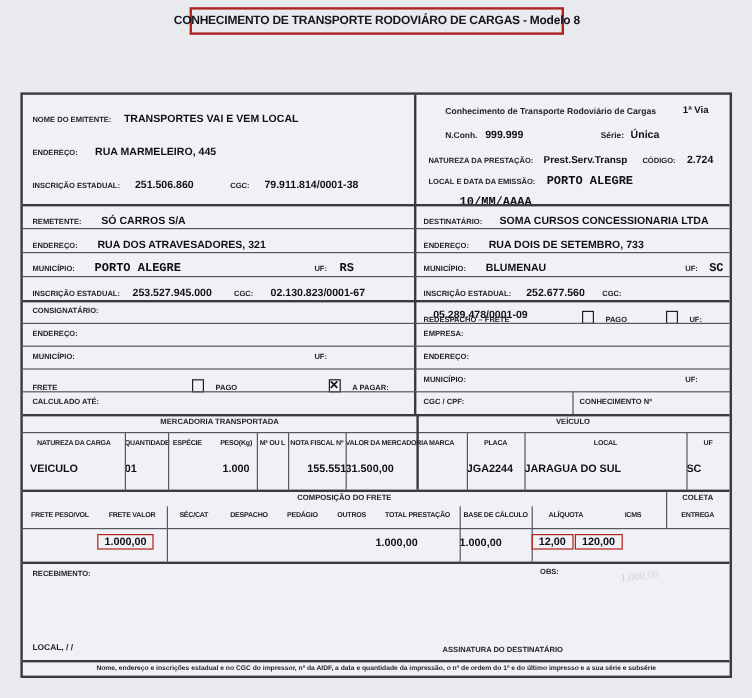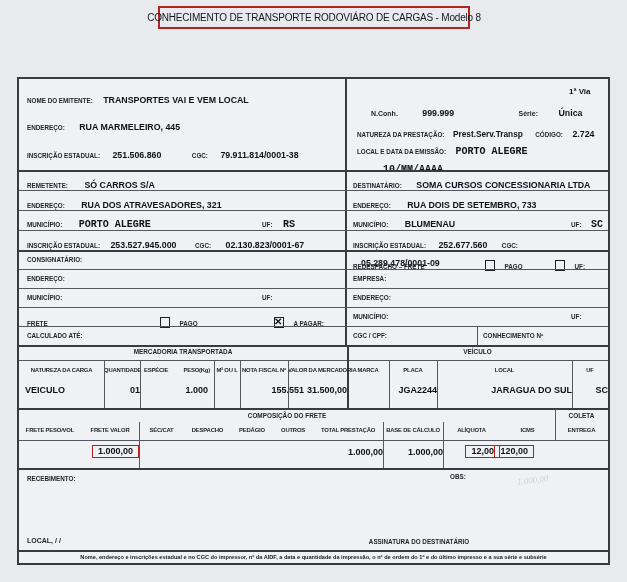--- a/index.html
+++ b/index.html
@@ -9,38 +9,38 @@
     font-family:"Liberation Sans",sans-serif;
     color:#1f1f2a;
   }
   .abs{position:absolute;}
   
   .titlebox{
     position:absolute;left:158px;top:6px;width:312px;height:23px;
     border:2px solid #b02422;display:flex;align-items:center;justify-content:center;
     box-sizing:border-box;
   }
-  .titlebox span{font-size:10px;font-weight:400;letter-spacing:-0.2px;color:#15151f;white-space:nowrap;}
+  .titlebox span{font-size:10px;font-weight:700;letter-spacing:-0.2px;color:#15151f;white-space:nowrap;}
   
   .form{
     position:absolute;left:17px;top:77px;width:593px;height:488px;
     border:2px solid #3a3a44;background:#f0f1f4;box-sizing:border-box;
   }
   .lb{font-size:6.3px;font-weight:700;color:#23232d;white-space:nowrap;}
   .val{font-size:8.8px;font-weight:700;color:#10101a;white-space:nowrap;}
   .typed{font-family:Liberation Mono, monospace;font-size:10px;}
   .hl{position:absolute;left:0;right:0;height:1px;background:#565661;}
   .hl2{position:absolute;left:0;right:0;height:2px;background:#3a3a44;}
   .vl{position:absolute;width:1px;background:#565661;}
   .vl2{position:absolute;width:2px;background:#3a3a44;}
   .cb{display:inline-block;width:8px;height:9px;border:1.5px solid #1e1e28;background:#f0f1f4;
       vertical-align:-2px;position:relative;}
   .cb.checked::after{content:"✕";position:absolute;left:-1px;top:-2.5px;font-size:10px;font-weight:700;color:#14141e;}
   .th{position:absolute;font-size:5.9px;font-weight:700;text-align:center;letter-spacing:-0.2px;white-space:nowrap;color:#23232d;}
-  .tv{position:absolute;font-size:9px;font-weight:700;text-align:right;white-space:nowrap;color:#10101a;}
+  .tv{position:absolute;font-size:9px;font-weight:700;text-align:left;white-space:nowrap;color:#10101a;}
   .grp{position:absolute;font-size:6.4px;font-weight:700;text-align:center;color:#23232d;}
   .redbox{display:inline-block;border:1.7px solid #b3201c;padding:0 5px 1px 5px;}
   .scribble{
     position:absolute;font-family:"Liberation Serif",serif;font-style:italic;
     font-size:9px;color:#7a7a9a;opacity:0.28;transform:rotate(-7deg);white-space:nowrap;
   }
   .fineprint{position:absolute;left:0;right:0;text-align:center;font-size:5.6px;font-weight:700;color:#20202a;white-space:nowrap;}
 </style>
 </head>
 <body>
@@ -61,26 +61,27 @@
     <span class="lb">ENDEREÇO:</span>
     <span class="val" style="margin-left:10px;">RUA MARMELEIRO, 445</span>
   </div>
   <div class="abs" style="left:8px;top:65px;">
     <span class="lb">INSCRIÇÃO ESTADUAL:</span>
     <span class="val" style="margin-left:8px;">251.506.860</span>
     <span class="lb" style="margin-left:26px;">CGC:</span>
     <span class="val" style="margin-left:8px;">79.911.814/0001-38</span>
   </div>
 
+  <div class="abs" style="left:352px;top:9px;font-size:7.2px;font-weight:700;white-space:nowrap;">Conhecimento de Transporte Rodoviário de Cargas</div>
   <div class="abs val" style="left:550px;top:8px;font-size:8px;">1ª Via</div>
   <div class="abs" style="left:352px;top:23px;">
     <span class="lb" style="font-size:7px;">N.Conh.</span>
-    <span class="val" style="margin-left:20px;">999.999</span>
+    <span class="val" style="margin-left:2px;">999.999</span>
     <span class="lb" style="font-size:7px;margin-left:60px;">Série:</span>
-    <span class="val" style="margin-left:16px;">Única</span>
+    <span class="val" style="margin-left:1px;">Única</span>
   </div>
   <div class="abs" style="left:338px;top:44px;">
     <span class="lb">NATUREZA DA PRESTAÇÃO:</span>
     <span class="val" style="margin-left:4px;font-size:8.3px;">Prest.Serv.Transp</span>
     <span class="lb" style="margin-left:8px;">CÓDIGO:</span>
     <span class="val" style="margin-left:5px;">2.724</span>
   </div>
   <div class="abs" style="left:338px;top:61px;">
     <span class="lb">LOCAL E DATA DA EMISSÃO:</span>
     <span class="val typed" style="margin-left:5px;">PORTO ALEGRE</span>

